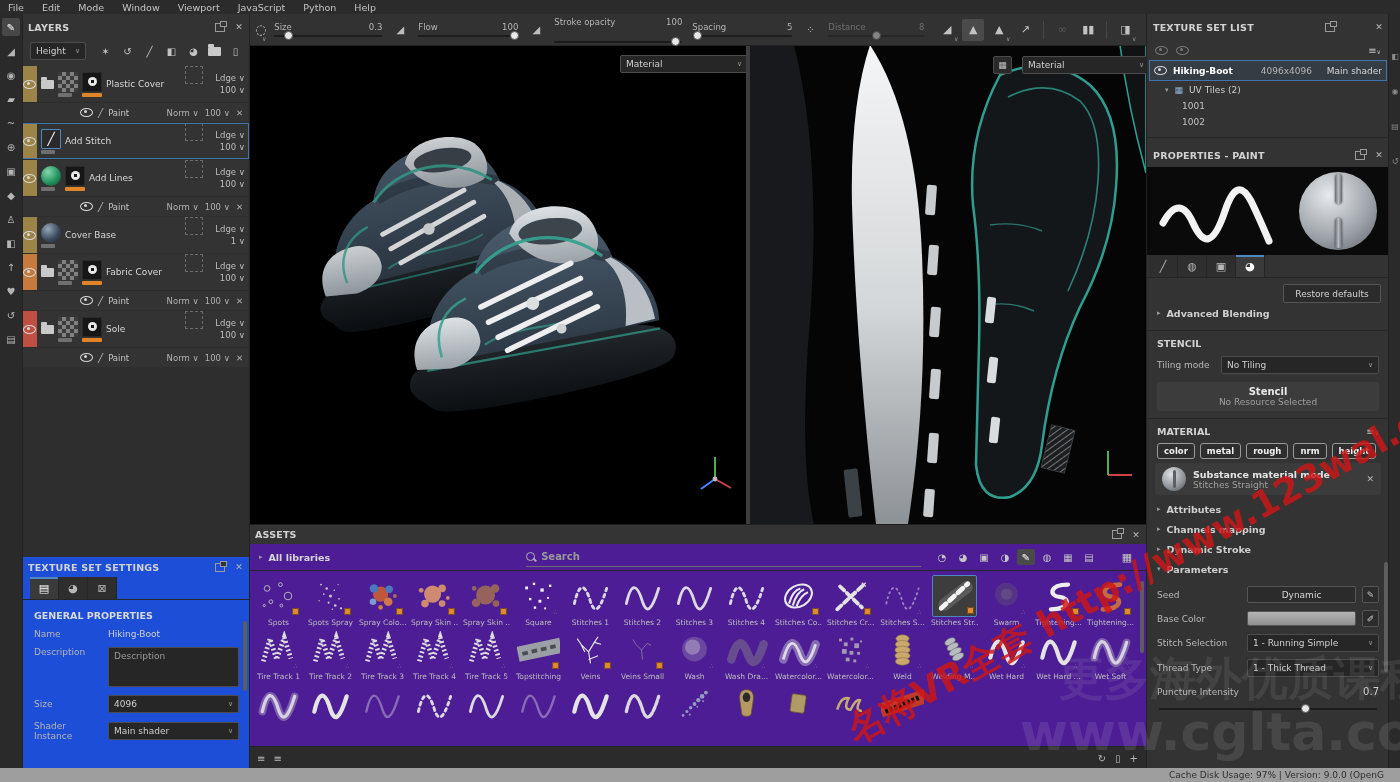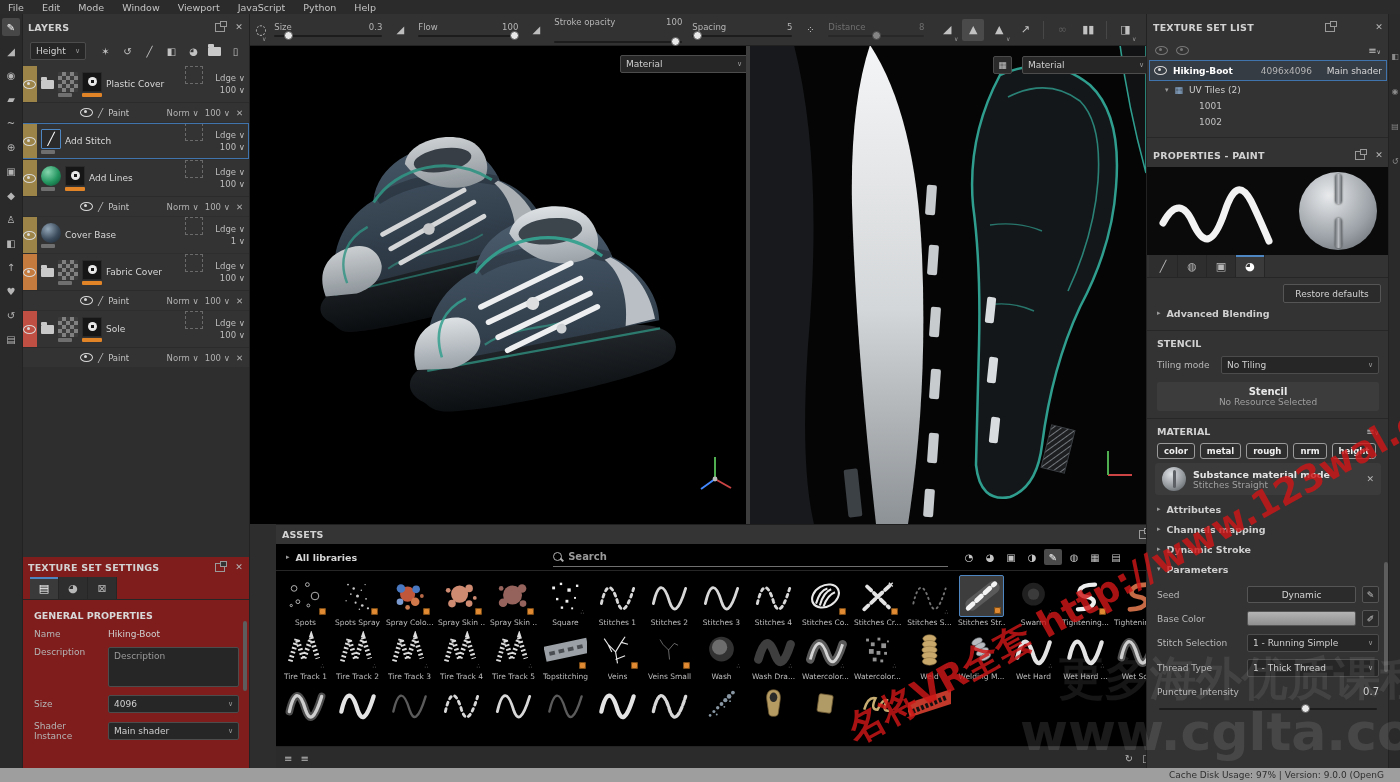--- a/index.html
+++ b/index.html
@@ -79,41 +79,41 @@
   .underbar.gray{background:#6f6f6f;width:14px;}
   .underbar.orange{background:#e08427;width:20px;}
   .lname{font-size:9px;color:#d8d8d8;white-space:nowrap;overflow:hidden;flex:1;}
   .ldash{width:16px;height:16px;border:1px dashed #6a6a6a;flex:none;margin-right:2px;}
   .lmeta{display:flex;flex-direction:column;align-items:flex-end;justify-content:center;gap:2px;
          font-size:8.5px;color:#bdbdbd;width:40px;flex:none;padding-right:4px;}
   .lsub{display:flex;align-items:center;height:19px;padding-left:58px;gap:5px;font-size:8.5px;color:#c4c4c4;
         background:#333;border-top:1px solid #2b2b2b;}
   .lsub .meta{margin-left:auto;padding-right:6px;display:flex;gap:6px;color:#b0b0b0;justify-content:center;}
   
-  #tss-panel{left:22px;top:557px;width:227px;height:211px;background:#7f1d1d;border-right:1px solid #222;z-index:20;}
+  #tss-panel{left:22px;top:557px;width:227px;height:211px;background:#1d4ed8;border-right:1px solid #222;z-index:20;}
   .tabs{display:flex;border-bottom:1px solid #262626;padding-left:8px;}
   .tab{width:28px;height:22px;display:flex;align-items:center;justify-content:center;color:#b8b8b8;
        font-size:11px;background:#2e2e2e;border-right:1px solid #262626;position:relative;}
   .tab.sel{background:#3a3a3a;color:#fff;}
   .tab.sel:before{content:'';position:absolute;left:0;top:0;right:0;height:2px;background:#4d86c0;}
   .field-row{display:flex;align-items:center;margin:8px 10px 0 12px;gap:6px;}
   .field-label{width:68px;flex:none;color:#b5b5b5;font-size:9px;}
   .field-static{font-size:9px;color:#d0d0d0;}
   .textarea{background:#262626;border:1px solid #4c4c4c;border-radius:2px;color:#9a9a9a;font-size:9px;
             padding:3px 5px;height:32px;flex:1;}
   .scroll-thumb{position:absolute;width:4px;border-radius:2px;background:#5d5d5d;}
   
   #vp3d{left:249px;top:45px;width:497px;height:479px;background:#000;z-index:5;}
   #vp-divider{left:746px;top:45px;width:4px;height:479px;background:#3d3d3d;z-index:6;}
   #vp2d{left:750px;top:45px;width:396px;height:479px;background:#050505;z-index:5;}
   .vp-dd{position:absolute;width:116px;height:16px;z-index:8;}
   .grid-btn{position:absolute;width:17px;height:16px;background:#2a2a2a;border:1px solid #4a4a4a;border-radius:2px;
             color:#c0c0c0;font-size:9px;display:flex;align-items:center;justify-content:center;z-index:8;}
   
-  #assets-panel{left:249px;top:524px;width:897px;height:244px;background:#000000;border-top:1px solid #1f1f1f;z-index:10;margin-left:27px;}
+  #assets-panel{left:249px;top:524px;width:897px;height:244px;background:#4c1d95;border-top:1px solid #1f1f1f;z-index:10;}
   #assets-panel .panel-header{height:19px;background:#343434;}
   .assets-bar{display:flex;align-items:center;height:26px;padding:0 10px;gap:6px;border-bottom:1px solid #262626;}
   .lib-crumb{display:flex;align-items:center;gap:6px;font-weight:bold;font-size:9.5px;color:#d6d6d6;}
   .search-wrap{display:flex;align-items:center;gap:6px;margin-left:190px;flex:1;max-width:400px;
                border-bottom:1px solid #6f6f6f;height:18px;color:#9a9a9a;}
   .icon-search{width:7px;height:7px;border:1.5px solid #b0b0b0;border-radius:50%;position:relative;flex:none;}
   .icon-search:after{content:'';position:absolute;left:6px;top:6px;width:4px;height:1.5px;background:#b0b0b0;
                      transform:rotate(45deg);}
   .filt-icon{width:18px;height:16px;display:flex;align-items:center;justify-content:center;font-size:10px;
              color:#c5c5c5;border-radius:2px;}
@@ -131,21 +131,21 @@
   .assets-footer{position:absolute;left:0;right:0;bottom:0;height:22px;background:#2b2b2b;display:flex;
                  align-items:center;padding:0 8px;gap:8px;border-top:1px solid #242424;color:#b8b8b8;}
   .af-right{margin-left:auto;display:flex;gap:9px;font-size:10px;}
   
   #right-panel{left:1146px;top:14px;width:242px;height:754px;background:#333;border-left:1px solid #222;z-index:20;}
   .sec-title{font-weight:bold;font-size:9.5px;color:#d2d2d2;padding:0 10px;}
   .hdr-icons-row{display:flex;align-items:center;height:20px;padding:0 8px;gap:8px;}
   .tsl-main{display:flex;align-items:center;gap:6px;height:19px;margin:0 2px;border:1px solid #3f74ad;
             background:#363c44;padding:0 4px;font-size:9px;}
   .tsl-sub{display:flex;align-items:center;gap:6px;height:17px;padding-left:18px;font-size:9px;color:#cfcfcf;}
-  .tsl-tile{height:16px;display:flex;align-items:center;padding-left:52px;font-size:9px;color:#c0c0c0;}
+  .tsl-tile{height:16px;display:flex;align-items:center;padding-left:35px;font-size:9px;color:#c0c0c0;}
   .preview-strip{position:relative;height:88px;background:#0a0a0a;margin-top:2px;}
   .sphere{position:absolute;right:12px;top:5px;width:78px;height:78px;border-radius:50%;
           background:radial-gradient(circle at 38% 30%,#e8eaec,#9aa0a6 60%,#5a6066);}
   .sphere:before,.sphere:after{content:'';position:absolute;left:50%;width:7px;border-radius:4px;
           background:linear-gradient(90deg,#6a6f74,#b8bcc0,#63686d);box-shadow:0 0 2px #333;}
   .sphere:before{top:2px;height:30px;margin-left:-3px;}
   .sphere:after{bottom:2px;height:30px;margin-left:-3px;}
   .collapse-row{display:flex;align-items:center;gap:6px;height:20px;padding:0 10px;font-weight:bold;
                 font-size:9.5px;color:#cfcfcf;}
   .chip{border:1px solid #9a9a9a;border-radius:3px;color:#f0f0f0;font-weight:bold;font-size:8.5px;

